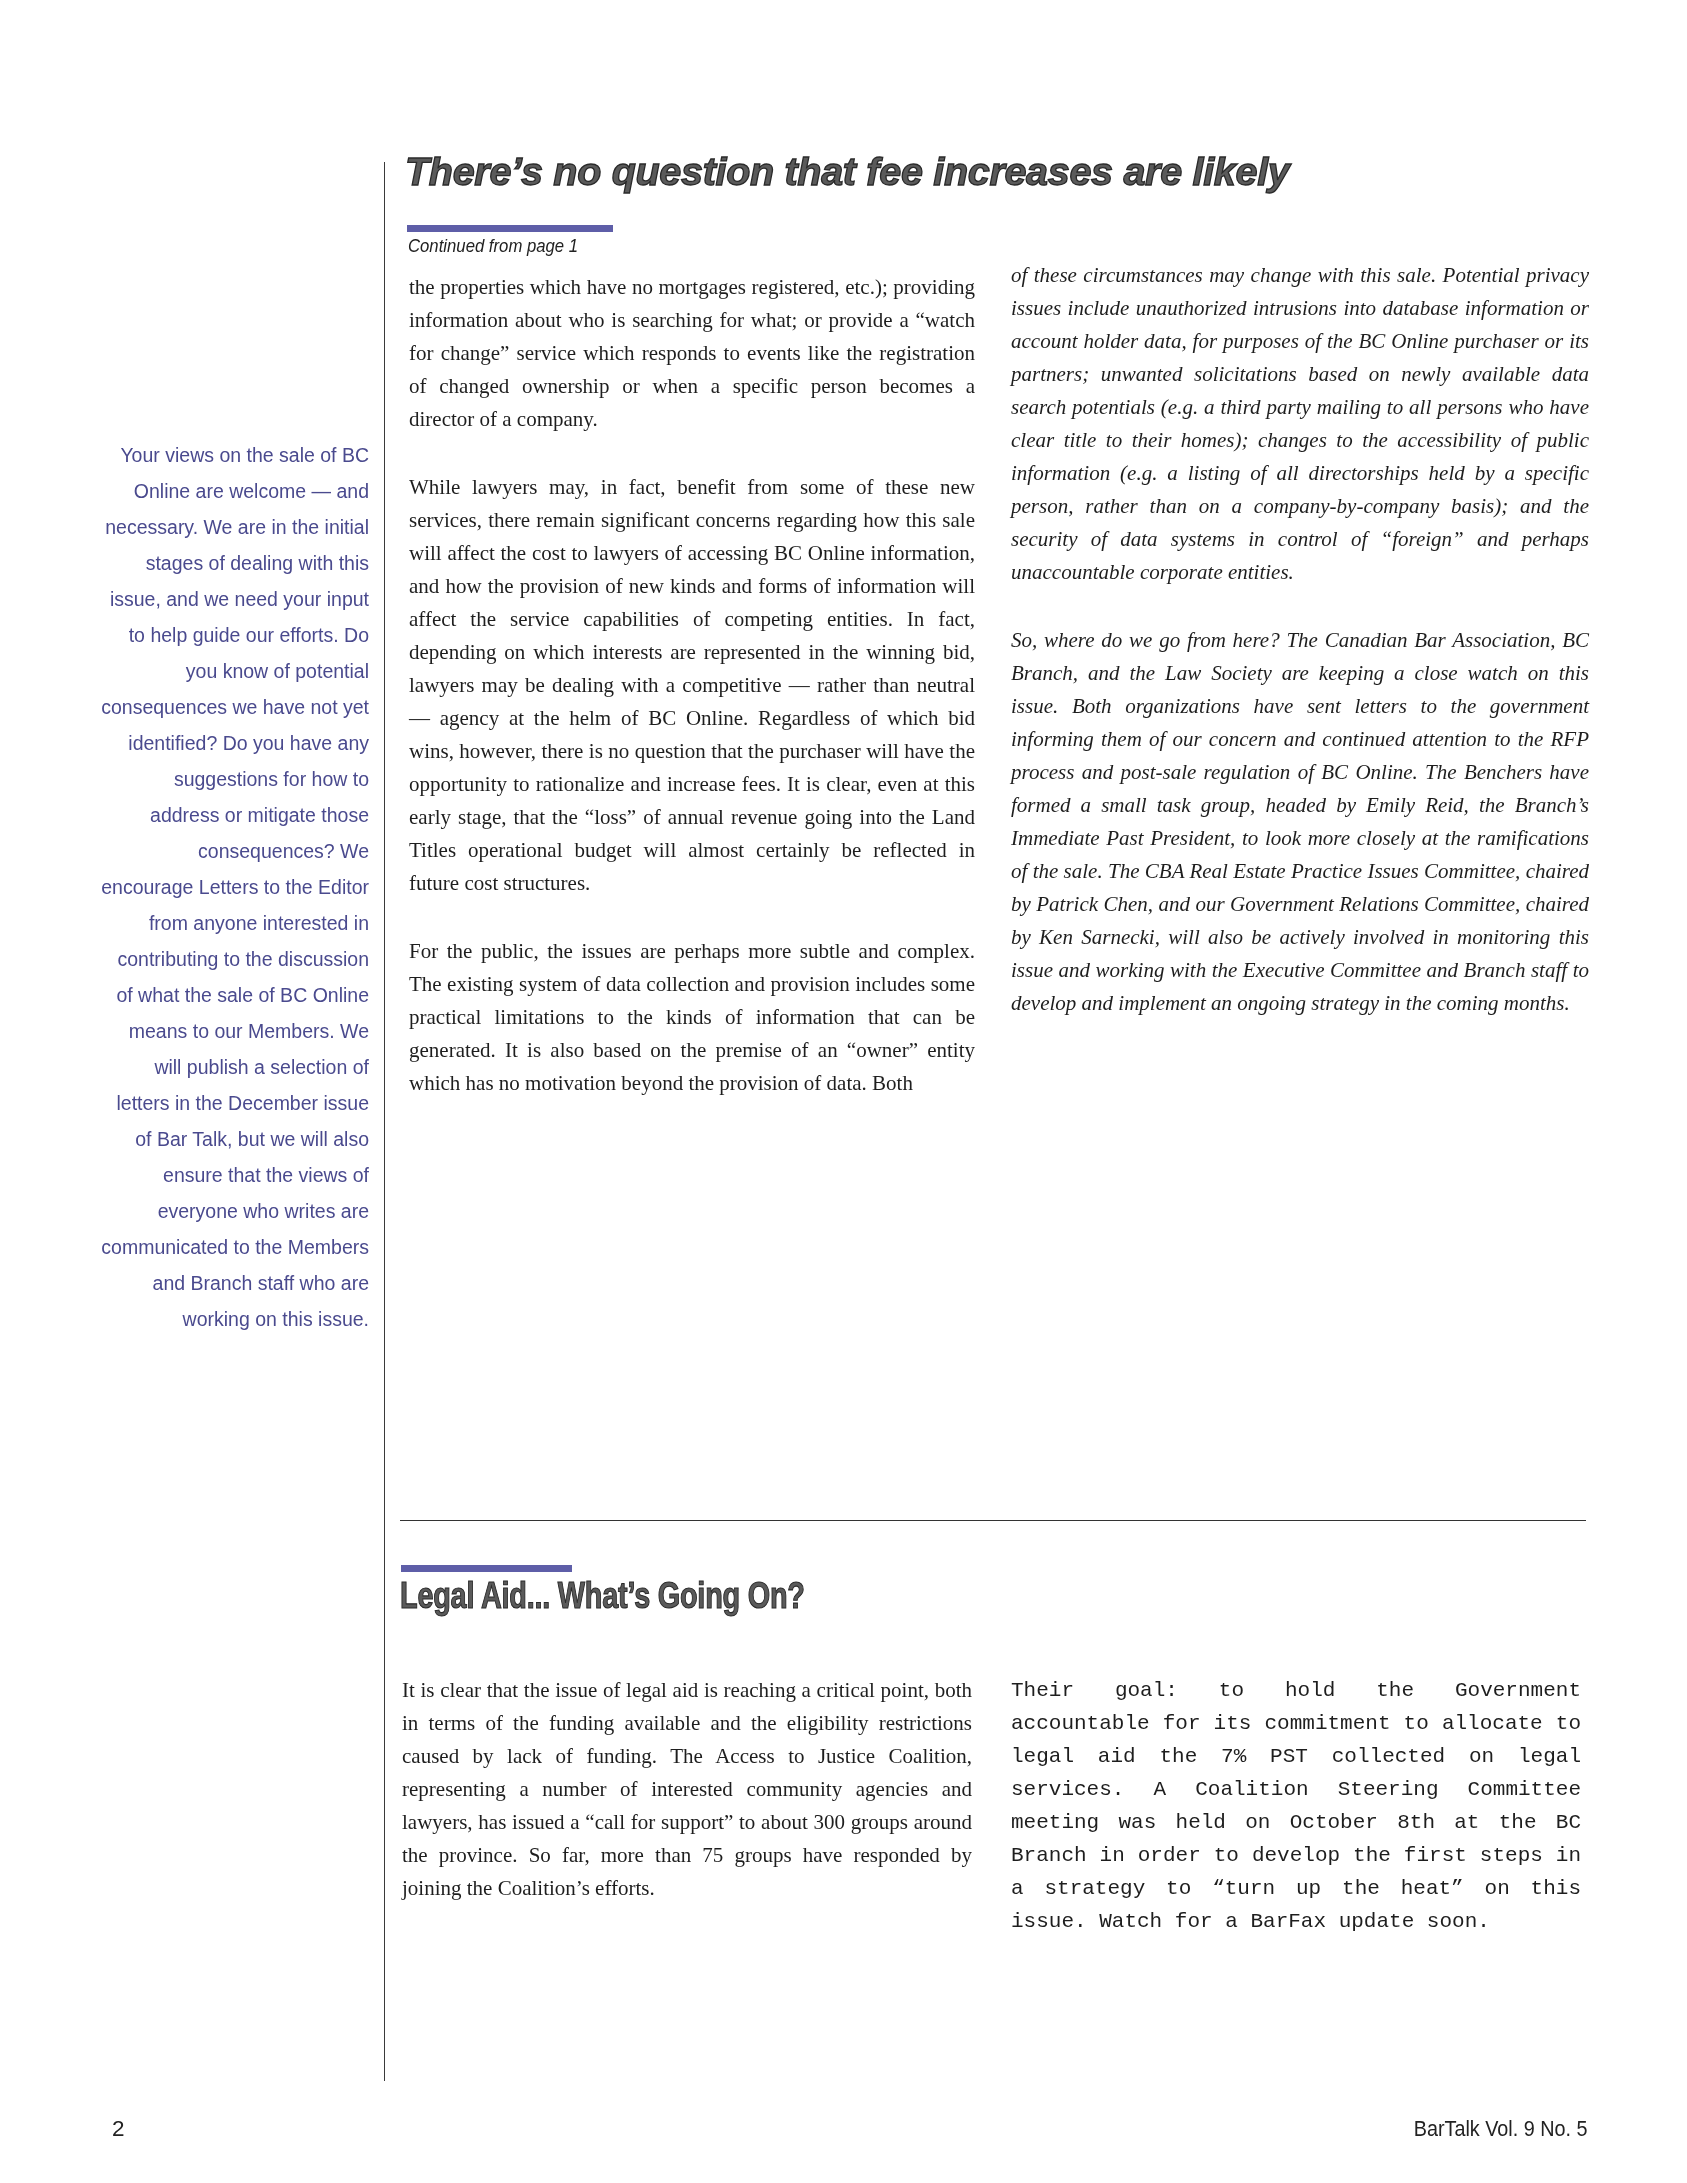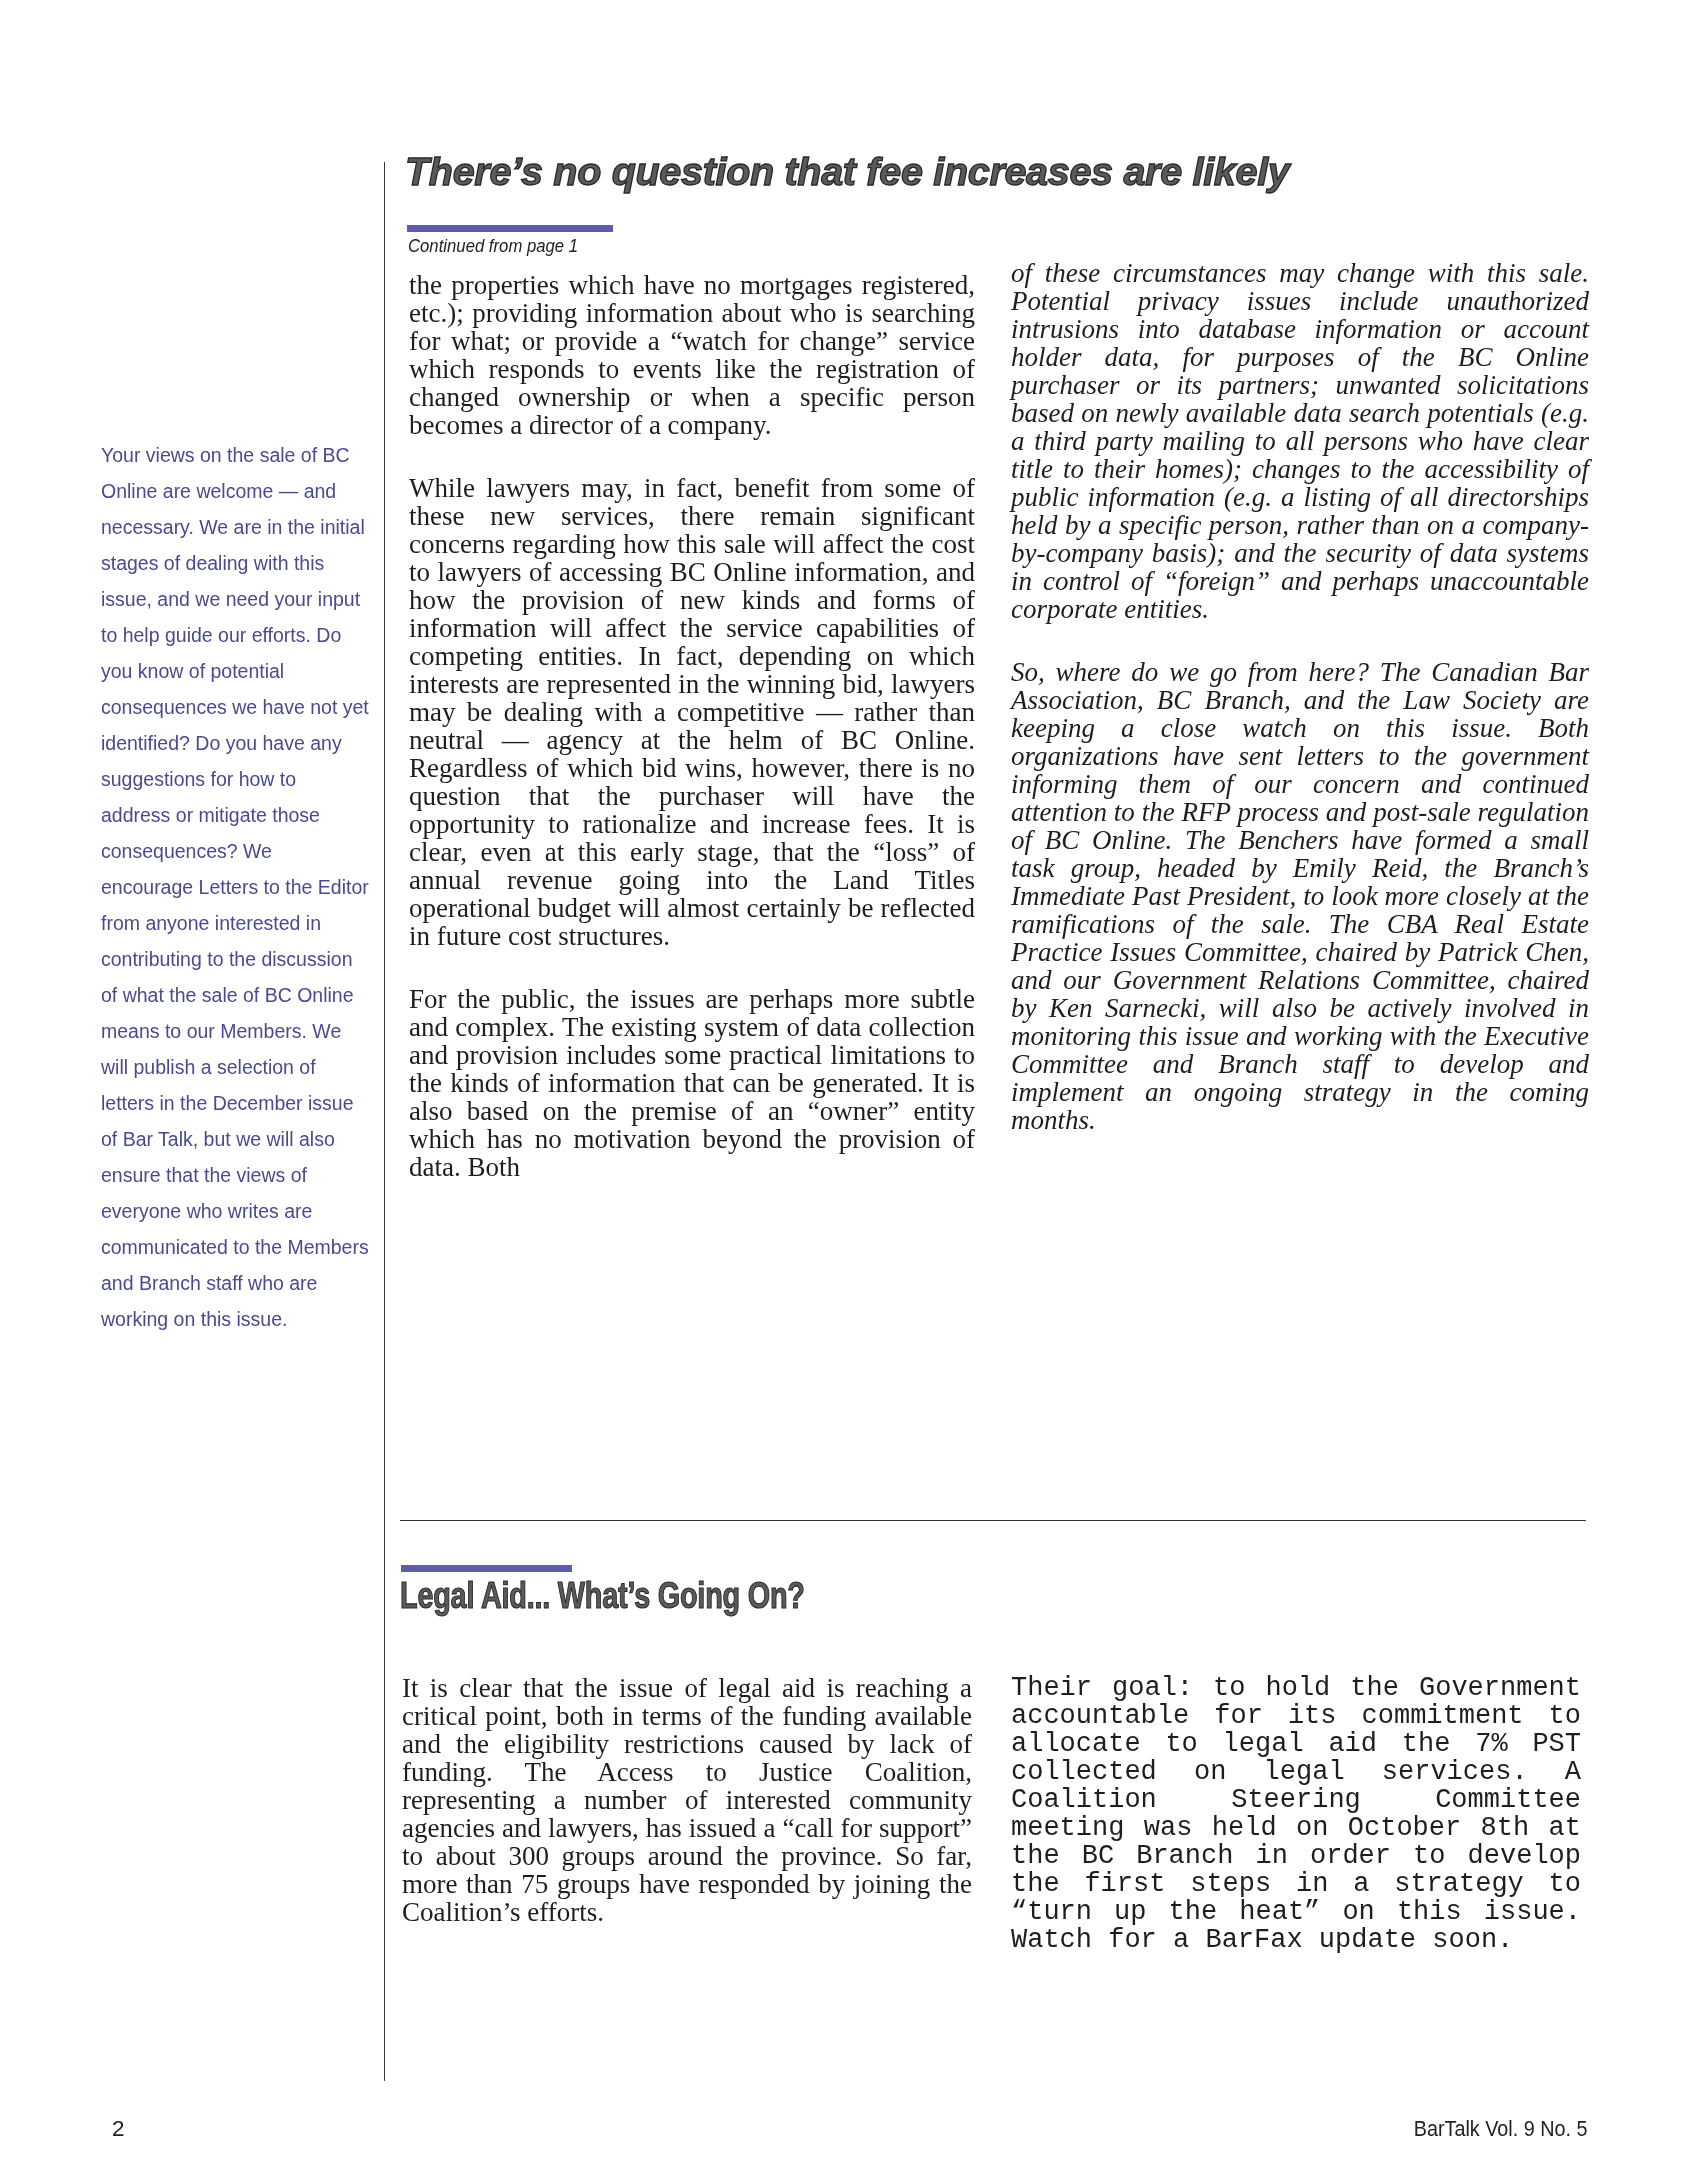--- a/index.html
+++ b/index.html
@@ -59,22 +59,22 @@
       top: 235px;
       font-family: "Liberation Sans", "DejaVu Sans", sans-serif;
       font-style: italic;
       font-size: 19px;
       color: #222;
       transform: scaleX(0.88);
       transform-origin: left center;
     }
     .col {
       position: absolute;
-      font-size: 27px;
-      line-height: 28px;
+      font-size: 21px;
+      line-height: 33px;
       text-align: justify;
       hyphens: none;
     }
     .col p {
       margin: 0 0 35px 0;
     }
     .col p:last-child {
       margin-bottom: 0;
       margin-top: 13px;
     }
@@ -91,21 +91,21 @@
     }
     .sidebar {
       position: absolute;
       left: 101px;
       top: 437px;
       width: 268px;
       font-family: "Liberation Sans", "DejaVu Sans", sans-serif;
       font-size: 19.5px;
       line-height: 36px;
       color: #4a4a8e;
-      text-align: left;
+      text-align: right;
     }
     .hrule {
       position: absolute;
       left: 400px;
       top: 1520px;
       width: 1186px;
       height: 1.3px;
       background: #333;
     }
     .sub-headline {

